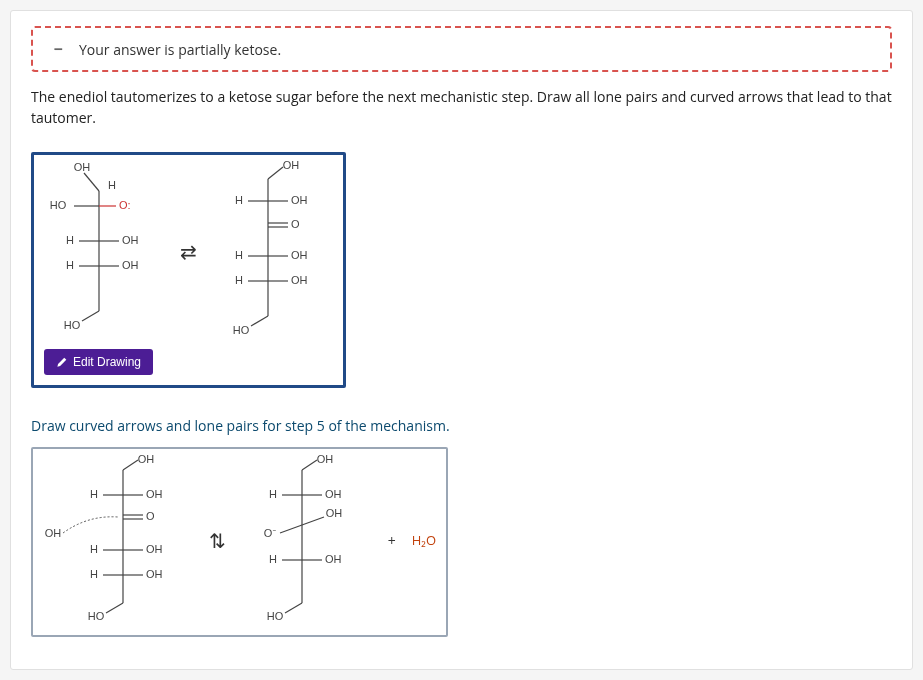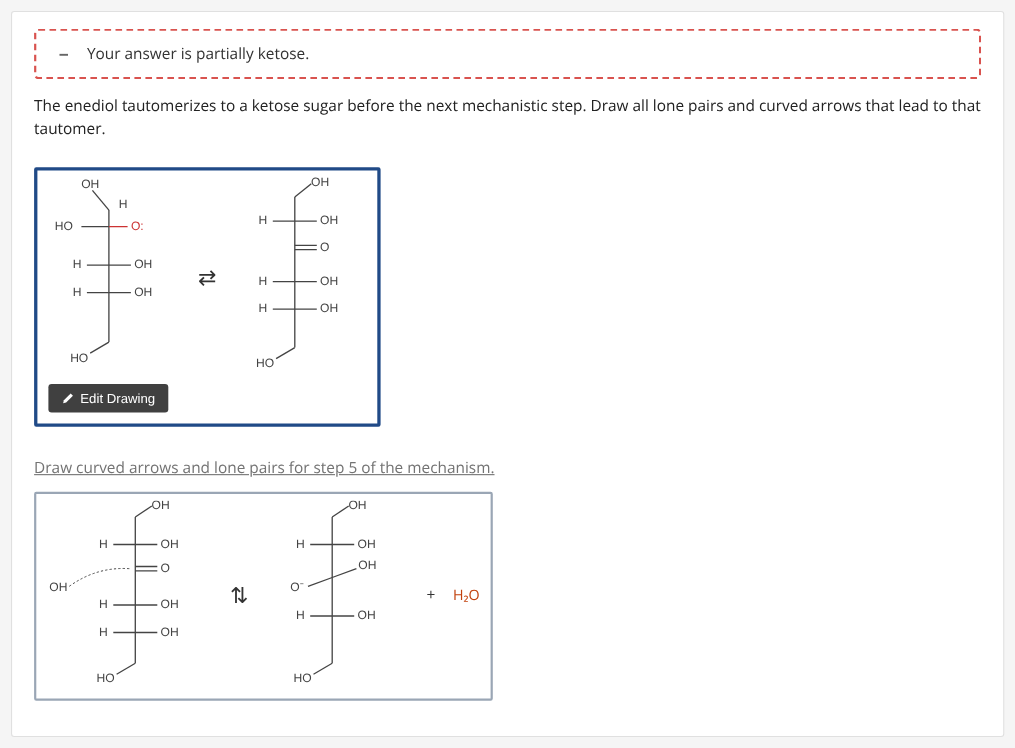--- a/index.html
+++ b/index.html
@@ -56,26 +56,25 @@
       display: inline-block;
       position: relative;
     }
     .panel-content {
       display: flex;
       align-items: center;
       gap: 10px;
     }
     .sub-prompt {
       font-size: 14px;
-      color: #737373;
+      color: #0c4a6e;
       margin: 28px 0 12px 0;
-      text-decoration: underline;
     }
     .edit-btn {
-      background: #404040;
+      background: #4c1d95;
       color: #fff;
       border: none;
       border-radius: 3px;
       padding: 6px 12px;
       font-size: 12px;
       cursor: pointer;
       display: inline-flex;
       align-items: center;
       gap: 6px;
       margin-top: 8px;

